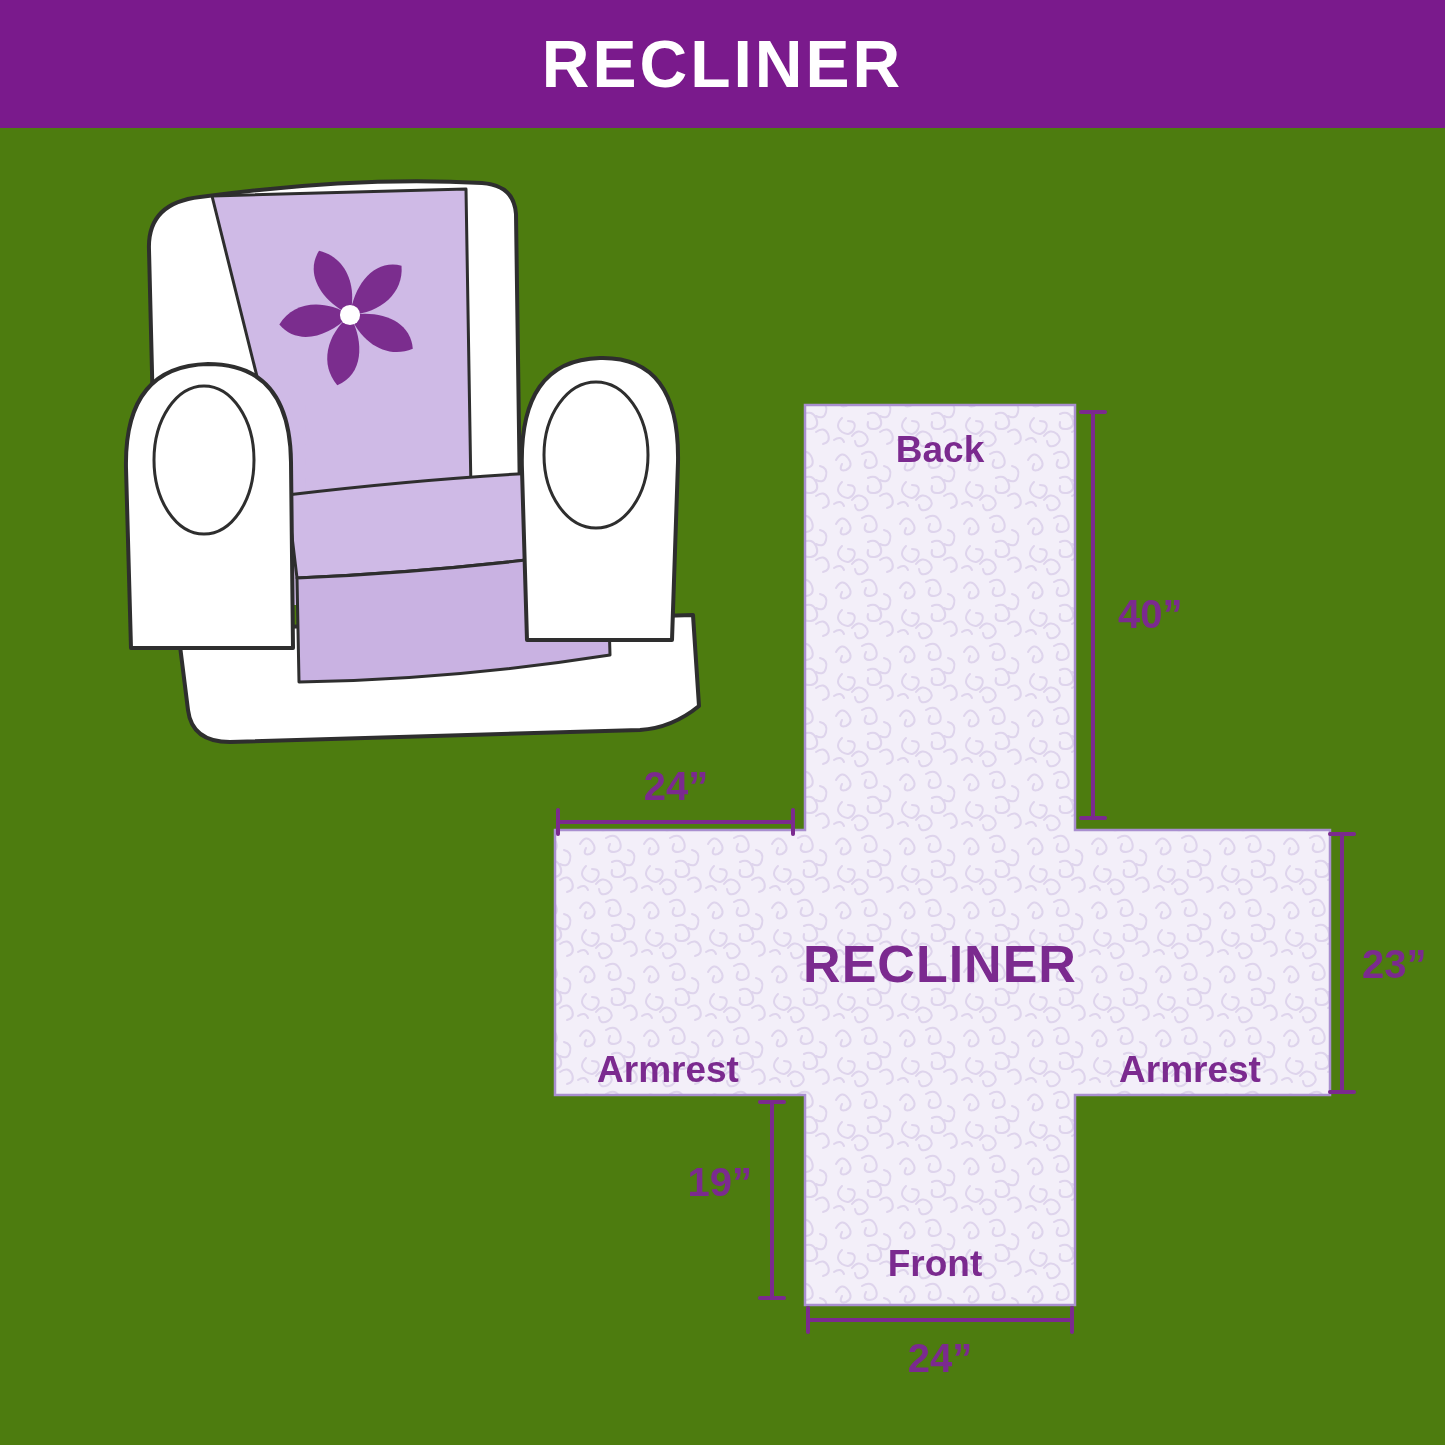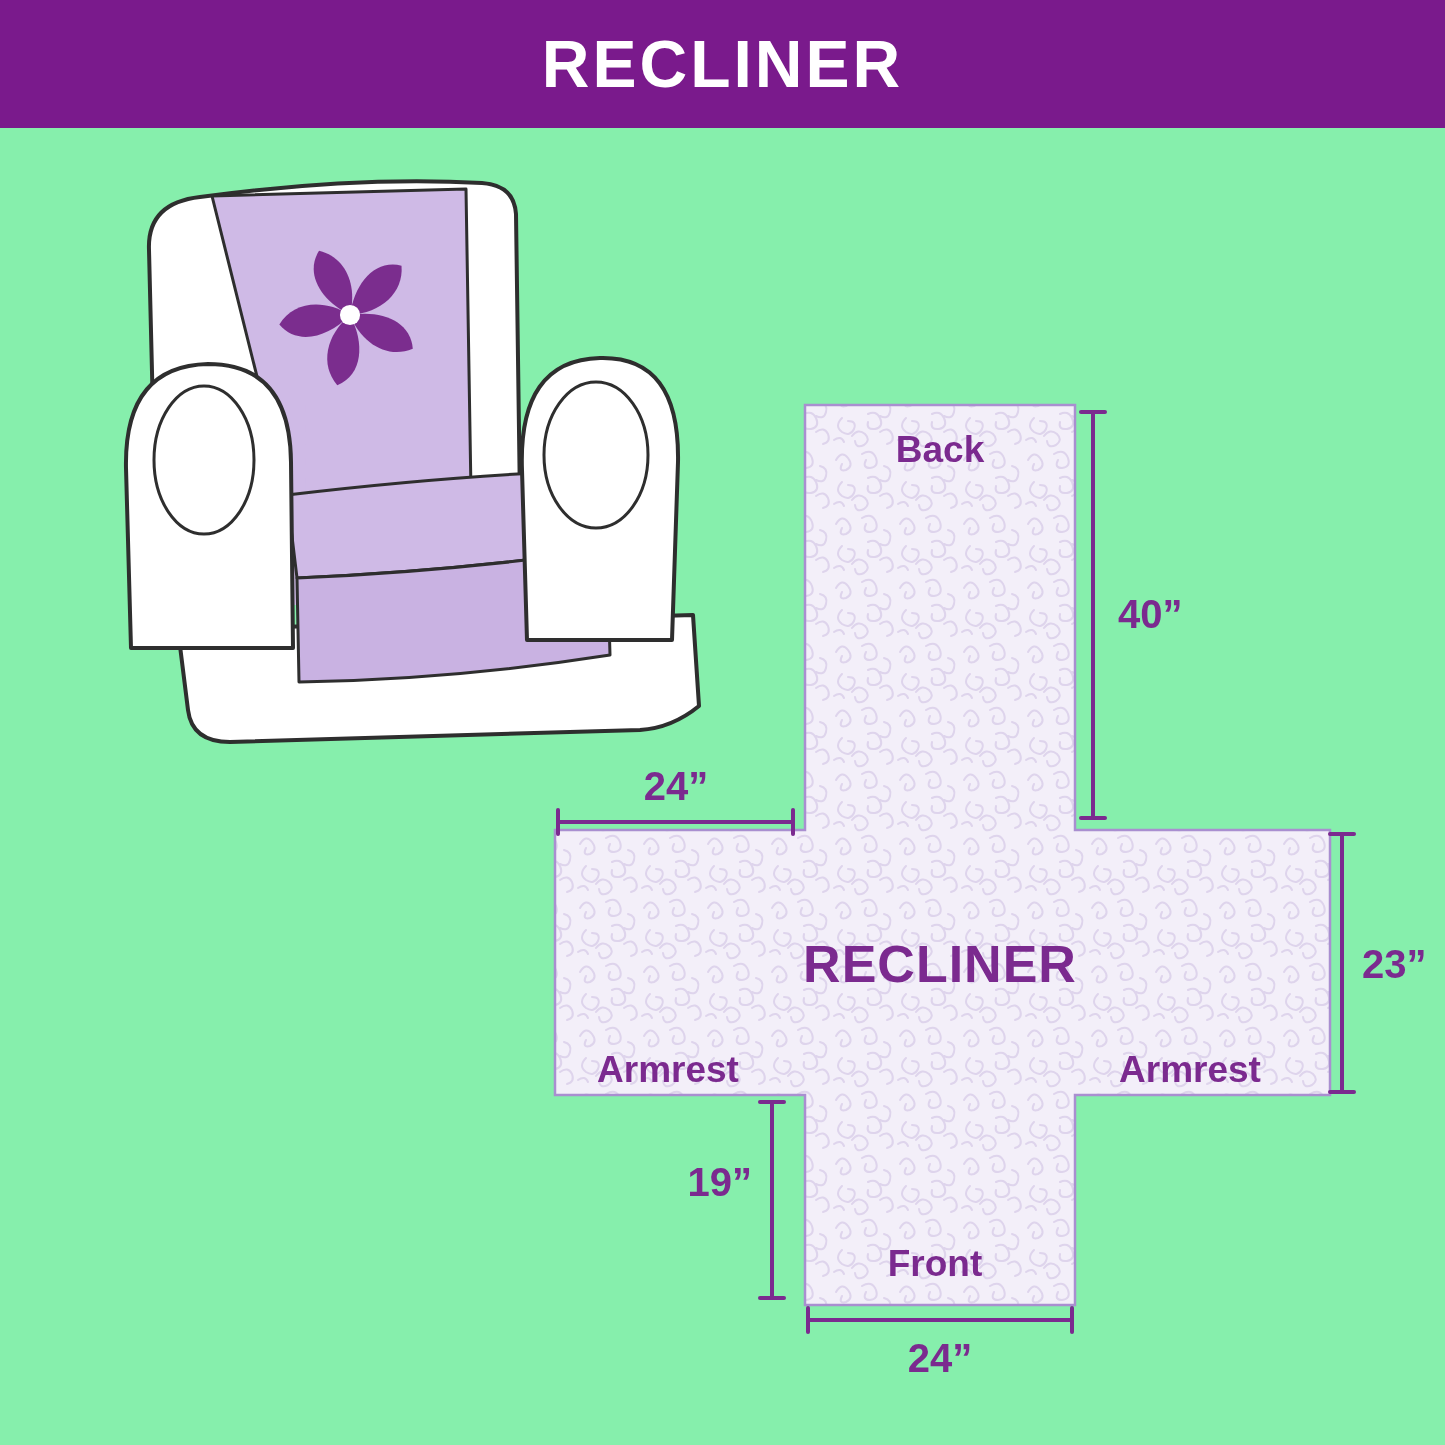--- a/index.html
+++ b/index.html
@@ -1,17 +1,17 @@
 <!DOCTYPE html>
 <html><head>
 <meta charset="utf-8">
 <style>
   html,body{margin:0;padding:0;background:#ffffff;}
   .canvas{
-    position:relative;width:1445px;height:1445px;background:#86efac;overflow:hidden;
+    position:relative;width:1445px;height:1445px;background:#4d7c0f;overflow:hidden;
     font-family:"Liberation Sans", sans-serif;
   }
   .banner{
     position:absolute;left:0;top:0;width:100%;height:128px;
     background:#7a1a8c;display:flex;align-items:center;justify-content:center;
   }
   .banner .title{
     color:#ffffff;font-size:66px;font-weight:bold;letter-spacing:3px;
   }
   svg{position:absolute;left:0;top:0;}

